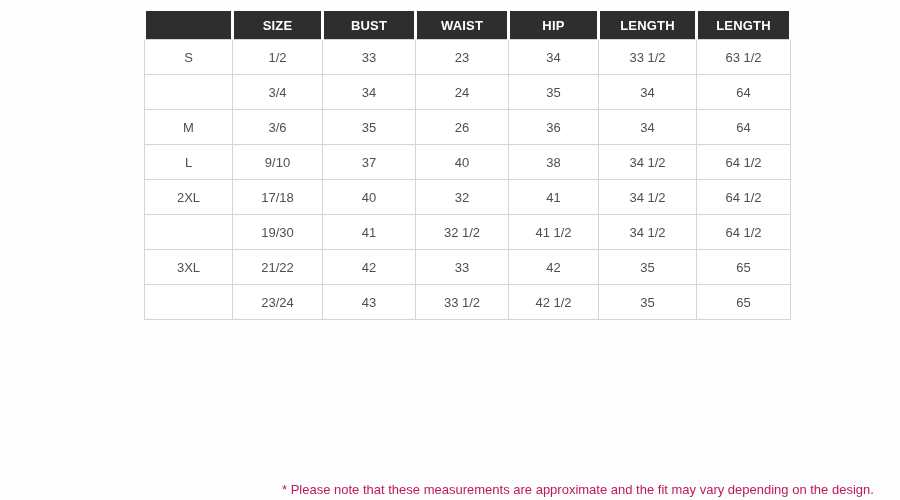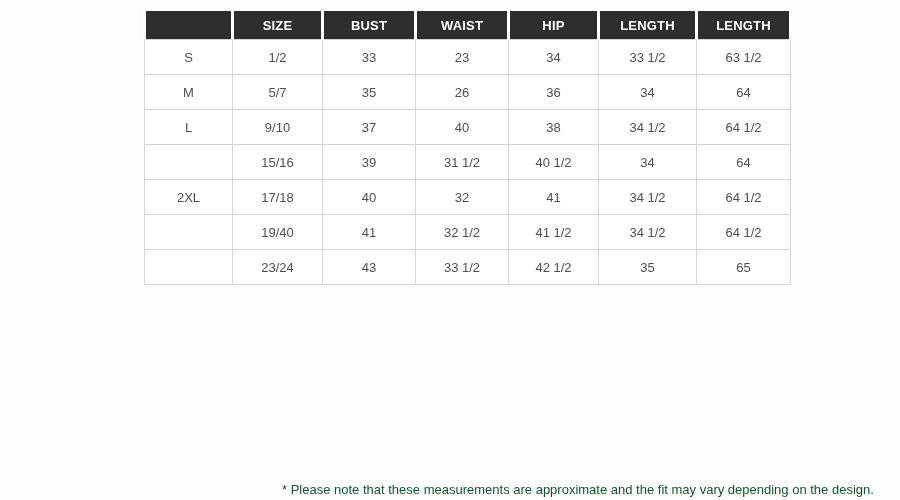--- a/index.html
+++ b/index.html
@@ -50,21 +50,21 @@
     text-align: center;
     vertical-align: middle;
     padding: 0;
   }
   .footnote {
     position: absolute;
     left: 139px;
     top: 474px;
     margin: 0;
     font-size: 13px;
-    color: #14532d;
+    color: #be185d;
     white-space: nowrap;
   }
 </style>
 </head>
 <body>
 
 <div class="page">
   <div class="table-wrap">
     <table class="size-chart">
       <colgroup id="colgroup">
@@ -91,63 +91,72 @@
           <tr>
             <td>S</td>
             <td>1/2</td>
             <td>33</td>
             <td>23</td>
             <td>34</td>
             <td>33 1/2</td>
             <td>63 1/2</td>
           </tr>
           <tr>
+            <td></td>
+            <td>3/4</td>
+            <td>34</td>
+            <td>24</td>
+            <td>35</td>
+            <td>34</td>
+            <td>64</td>
+          </tr>
+          <tr>
             <td>M</td>
-            <td>5/7</td>
+            <td>3/6</td>
             <td>35</td>
             <td>26</td>
             <td>36</td>
             <td>34</td>
             <td>64</td>
           </tr>
           <tr>
             <td>L</td>
             <td>9/10</td>
             <td>37</td>
             <td>40</td>
             <td>38</td>
             <td>34 1/2</td>
             <td>64 1/2</td>
           </tr>
           <tr>
-            <td></td>
-            <td>15/16</td>
-            <td>39</td>
-            <td>31 1/2</td>
-            <td>40 1/2</td>
-            <td>34</td>
-            <td>64</td>
-          </tr>
-          <tr>
             <td>2XL</td>
             <td>17/18</td>
             <td>40</td>
             <td>32</td>
             <td>41</td>
             <td>34 1/2</td>
             <td>64 1/2</td>
           </tr>
           <tr>
             <td></td>
-            <td>19/40</td>
+            <td>19/30</td>
             <td>41</td>
             <td>32 1/2</td>
             <td>41 1/2</td>
             <td>34 1/2</td>
             <td>64 1/2</td>
+          </tr>
+          <tr>
+            <td>3XL</td>
+            <td>21/22</td>
+            <td>42</td>
+            <td>33</td>
+            <td>42</td>
+            <td>35</td>
+            <td>65</td>
           </tr>
           <tr>
             <td></td>
             <td>23/24</td>
             <td>43</td>
             <td>33 1/2</td>
             <td>42 1/2</td>
             <td>35</td>
             <td>65</td>
           </tr>

